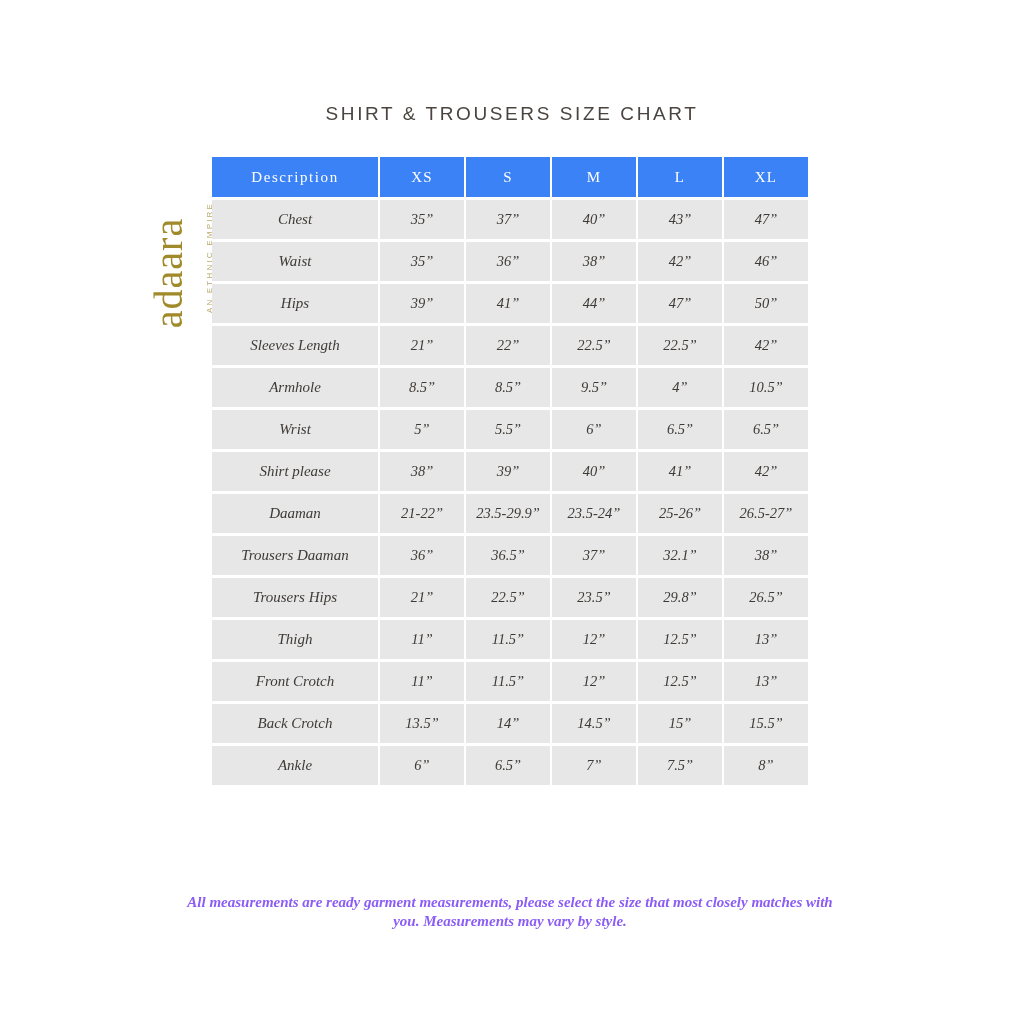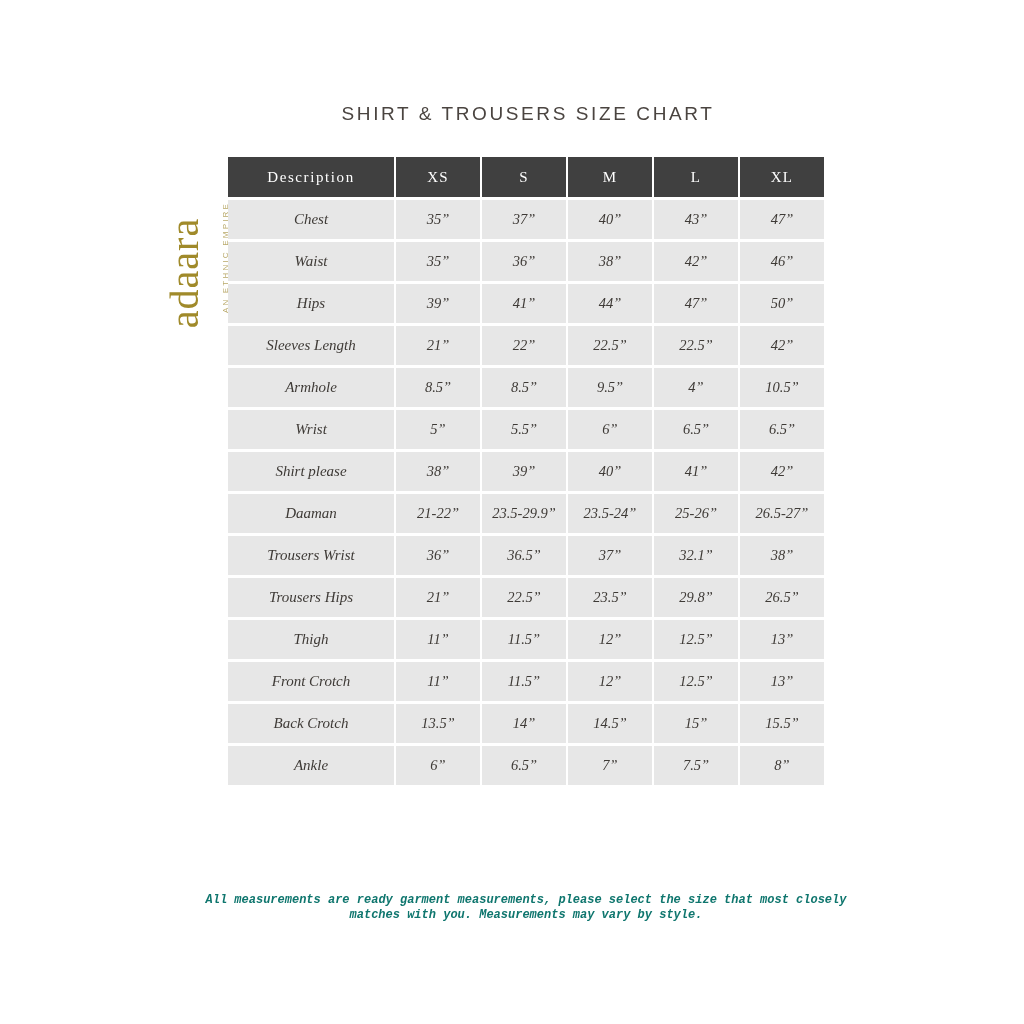--- a/index.html
+++ b/index.html
@@ -11,21 +11,21 @@
     height: 1024px;
     background: #ffffff;
     font-family: "Liberation Serif", serif;
     color: #3a3a3a;
     position: relative;
     overflow: hidden;
   }
 
   .page {
     position: absolute;
-    left: 16px;
+    left: 0;
     top: 0;
     width: 908px;
     height: 1024px;
   }
 
   .chart-title {
     position: absolute;
     left: 0;
     top: 103px;
     width: 1024px;
@@ -80,21 +80,21 @@
     top: 154px;
     width: 594px;
   }
   table.size-chart {
     border-collapse: separate;
     border-spacing: 2px 3px;
     width: 594px;
     table-layout: fixed;
   }
   table.size-chart th {
-    background: #404040;
+    background: #3b82f6;
     color: #ffffff;
     font-family: "Liberation Serif", serif;
     font-weight: 400;
     font-size: 15px;
     letter-spacing: 1.2px;
     height: 38px;
     vertical-align: middle;
     text-align: center;
   }
   table.size-chart th.desc-head {
@@ -116,26 +116,26 @@
   }
   col.c-desc { width: 166px; }
   col.c-size { width: 84px; }
 
   .footnote {
     position: absolute;
     left: 180px;
     top: 893px;
     width: 660px;
     text-align: center;
-    font-family: Liberation Mono, monospace;
+    font-family: Liberation Serif, serif;
     font-style: italic;
     font-weight: bold;
-    font-size: 12px;
+    font-size: 15px;
     line-height: 1.25;
-    color: #0f766e;
+    color: #8b5cf6;
   }
 </style>
 </head>
 <body>
 
 <div class="page">
 
   <div class="chart-title">SHIRT &amp; TROUSERS SIZE CHART</div>
 
   <div class="brand">
@@ -222,21 +222,21 @@
         </tr>
         <tr>
           <td class="row-label">Daaman</td>
           <td>21-22”</td>
           <td>23.5-29.9”</td>
           <td>23.5-24”</td>
           <td>25-26”</td>
           <td>26.5-27”</td>
         </tr>
         <tr>
-          <td class="row-label">Trousers Wrist</td>
+          <td class="row-label">Trousers Daaman</td>
           <td>36”</td>
           <td>36.5”</td>
           <td>37”</td>
           <td>32.1”</td>
           <td>38”</td>
         </tr>
         <tr>
           <td class="row-label">Trousers Hips</td>
           <td>21”</td>
           <td>22.5”</td>

